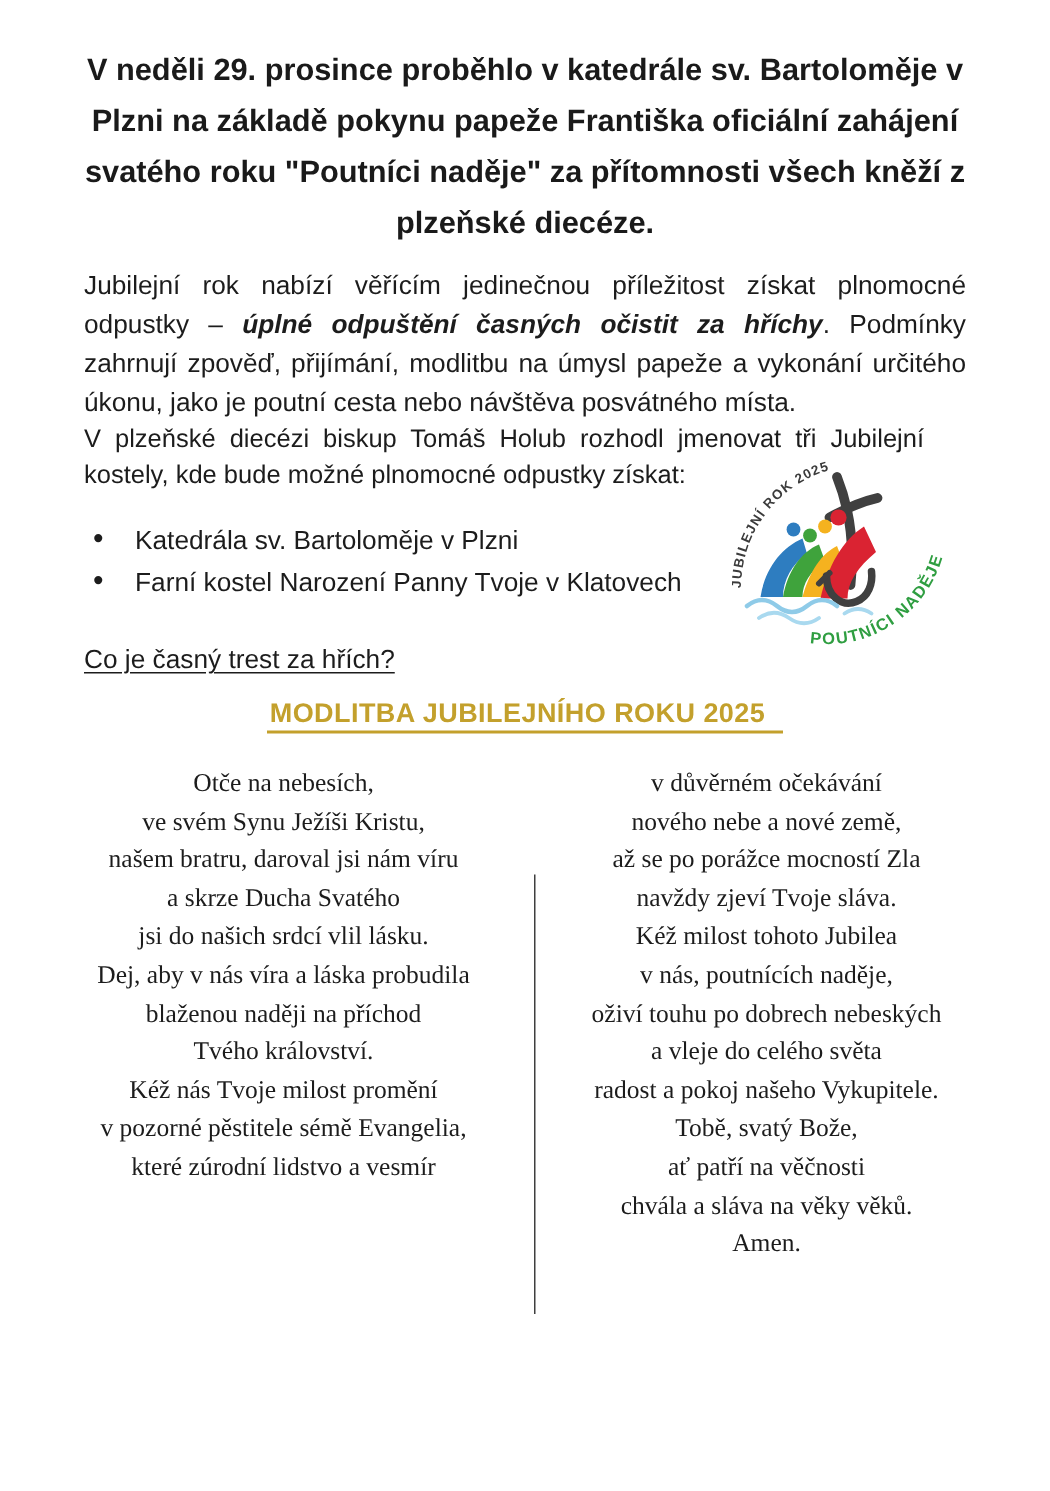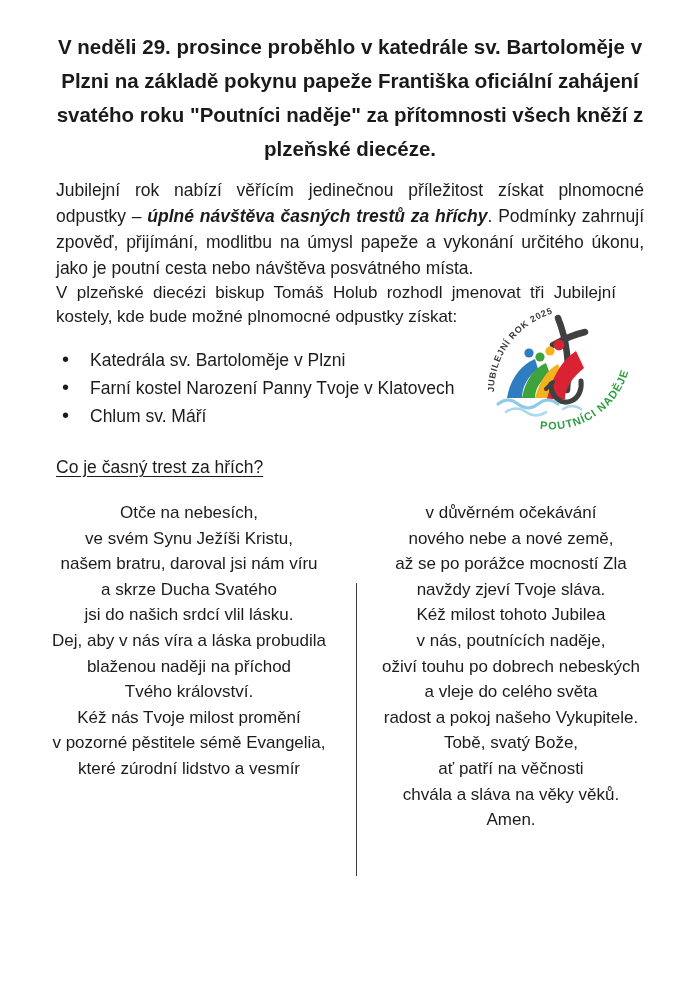--- a/index.html
+++ b/index.html
@@ -76,20 +76,21 @@
     font-weight: bold;
     font-size: 18px;
     letter-spacing: 0.3px;
     color: #c3a02c;
     border-bottom: 2px solid #c3a02c;
     padding: 0 12px 1px 2px;
   }
   .prayer-cols {
     display: flex;
     margin: 20px 28px 0 28px;
+    font-family: Liberation Serif, serif;
   }
   .prayer-col {
     width: 50%;
     text-align: center;
     font-size: 17px;
     line-height: 25.6px;
     white-space: pre-line;
   }
   .col-divider {
     position: absolute;
@@ -105,29 +106,28 @@
   }
 </style>
 </head>
 <body>
 
 <div class="page">
 
   <div class="title">V neděli 29. prosince proběhlo v katedrále sv. Bartoloměje  v Plzni na základě pokynu papeže Františka oficiální zahájení svatého roku "Poutníci naděje" za přítomnosti všech kněží z plzeňské diecéze.</div>
 
   <div class="intro">
-    <span>Jubilejní rok nabízí věřícím jedinečnou příležitost získat plnomocné odpustky – </span><span class="emph">úplné návštěva časných trestů za hříchy</span><span>. Podmínky zahrnují zpověď, přijímání, modlitbu na úmysl papeže a vykonání určitého úkonu, jako je poutní cesta nebo návštěva posvátného místa.</span>
+    <span>Jubilejní rok nabízí věřícím jedinečnou příležitost získat plnomocné odpustky – </span><span class="emph">úplné odpuštění časných očistit za hříchy</span><span>. Podmínky zahrnují zpověď, přijímání, modlitbu na úmysl papeže a vykonání určitého úkonu, jako je poutní cesta nebo návštěva posvátného místa.</span>
   </div>
 
   <div class="intro2">V plzeňské diecézi biskup Tomáš Holub rozhodl jmenovat tři Jubilejní kostely, kde bude možné plnomocné odpustky získat:</div>
 
   <ul class="churches">
     <li>Katedrála sv. Bartoloměje v Plzni</li>
     <li>Farní kostel Narození Panny Tvoje v Klatovech</li>
-    <li>Chlum sv. Máří</li>
   </ul>
 
   <div class="logo-wrap">
     <svg width="185" height="152" viewBox="0 0 185 152" xmlns="http://www.w3.org/2000/svg">
       <defs>
         <path id="arcTop" d="M 6,94 A 82,82 0 0 1 88,10" fill="none"></path>
         <path id="arcBottom" d="M 48,128 A 80,80 0 0 0 143,57" fill="none"></path>
       </defs>
 
       <g>
@@ -161,20 +161,23 @@
         <textPath href="#arcTop" startOffset="2">JUBILEJNÍ ROK 2025</textPath>
       </text>
       <text font-family="Liberation Sans, sans-serif" font-size="11" font-weight="bold" fill="#2f9e41" letter-spacing="1">
         <textPath href="#arcBottom" startOffset="4">POUTNÍCI NADĚJE</textPath>
       </text>
     </svg>
   </div>
 
   <div class="q-head">Co je časný trest za hřích?</div>
 
+  <div class="prayer-title-row">
+    <span class="prayer-title">MODLITBA JUBILEJNÍHO ROKU 2025</span>
+  </div>
 
   <div class="prayer-cols">
     <div class="prayer-col">Otče na nebesích,
 ve svém Synu Ježíši Kristu,
 našem bratru, daroval jsi nám víru
 a skrze Ducha Svatého
 jsi do našich srdcí vlil lásku.
 Dej, aby v nás víra a láska probudila
 blaženou naději na příchod
 Tvého království.

